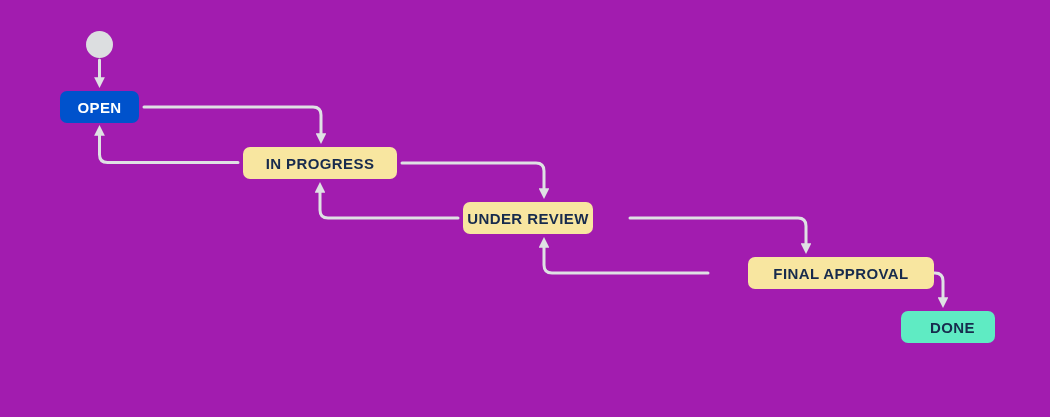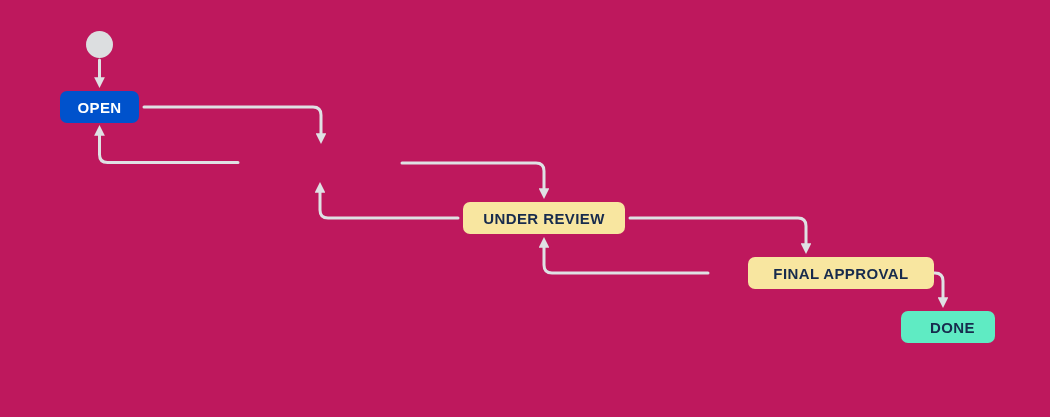--- a/index.html
+++ b/index.html
@@ -5,21 +5,21 @@
   html, body {
     margin: 0;
     padding: 0;
     background: #ffffff;
     font-family: "Liberation Sans", sans-serif;
   }
   .canvas {
     position: relative;
     width: 1050px;
     height: 417px;
-    background: #be185d;
+    background: #a21caf;
     overflow: hidden;
   }
   .arrows-layer {
     position: absolute;
     left: 0;
     top: 0;
     width: 1050px;
     height: 417px;
     z-index: 0;
   }
@@ -51,21 +51,21 @@
     font-size: 15px;
     letter-spacing: 0.4px;
     color: #172b4d;
     background: #f8e6a0;
     white-space: nowrap;
     cursor: pointer;
     user-select: none;
   }
   #node-open           { left: 60px;  top: 91px;  width: 79px;  background: #0052cc; color: #ffffff; }
   #node-in-progress    { left: 243px; top: 147px; width: 154px; }
-  #node-under-review   { left: 463px; top: 202px; width: 162px; }
+  #node-under-review   { left: 463px; top: 202px; width: 130px; }
   #node-final-approval { left: 713px; top: 257px; width: 186px; }
   #node-done           { left: 901px; top: 311px; width: 85px;  background: #5febc3; padding-left: 9px; }
 </style>
 </head>
 <body>
 
 <div class="canvas">
 
   <svg class="arrows-layer" viewBox="0 0 1050 417" xmlns="http://www.w3.org/2000/svg">
     <defs>
@@ -88,20 +88,21 @@
 
     <path class="transition" d="M 708 273 L 552 273 Q 544 273 544 265 L 544 246" marker-end="url(#arrowhead)" style="stroke: rgb(223, 225, 228);"></path>
 
     <path class="transition" d="M 904 273 L 935 273 Q 943 273 943 281 L 943 299" marker-end="url(#arrowhead)" style="stroke: rgb(223, 225, 228);"></path>
   </svg>
 
   <div class="start-point" style="background: rgb(220, 222, 224);"></div>
 
   <div class="node" id="node-open" style="background: rgb(0, 82, 204);">OPEN</div>
 
+  <div class="node" id="node-in-progress" style="background: rgb(248, 230, 160);">IN PROGRESS</div>
 
   <div class="node" id="node-under-review" style="background: rgb(248, 230, 160);">UNDER REVIEW</div>
 
   <div class="node" id="node-final-approval" style="background: rgb(248, 230, 160); margin-left: 35px;">FINAL APPROVAL</div>
 
   <div class="node" id="node-done" style="background: rgb(95, 235, 195);">DONE</div>
 
 </div>
 
 </body></html>

